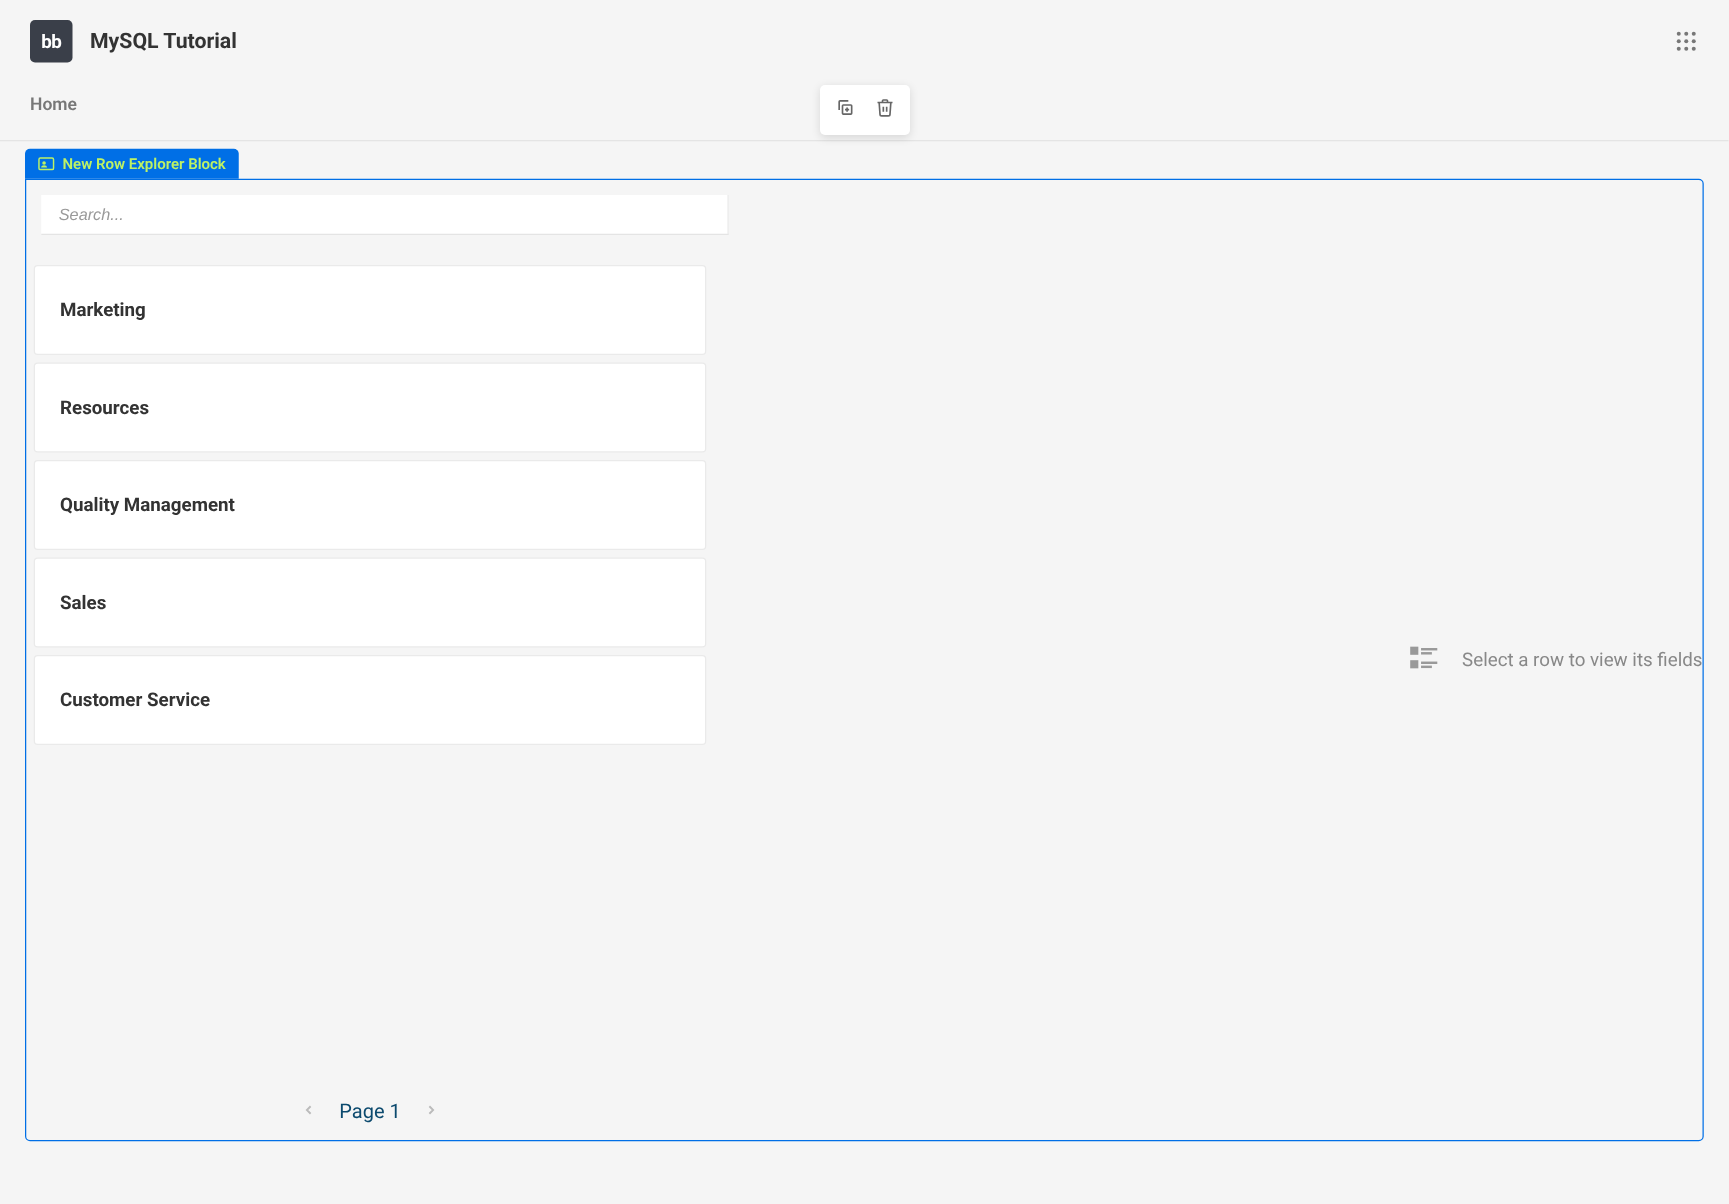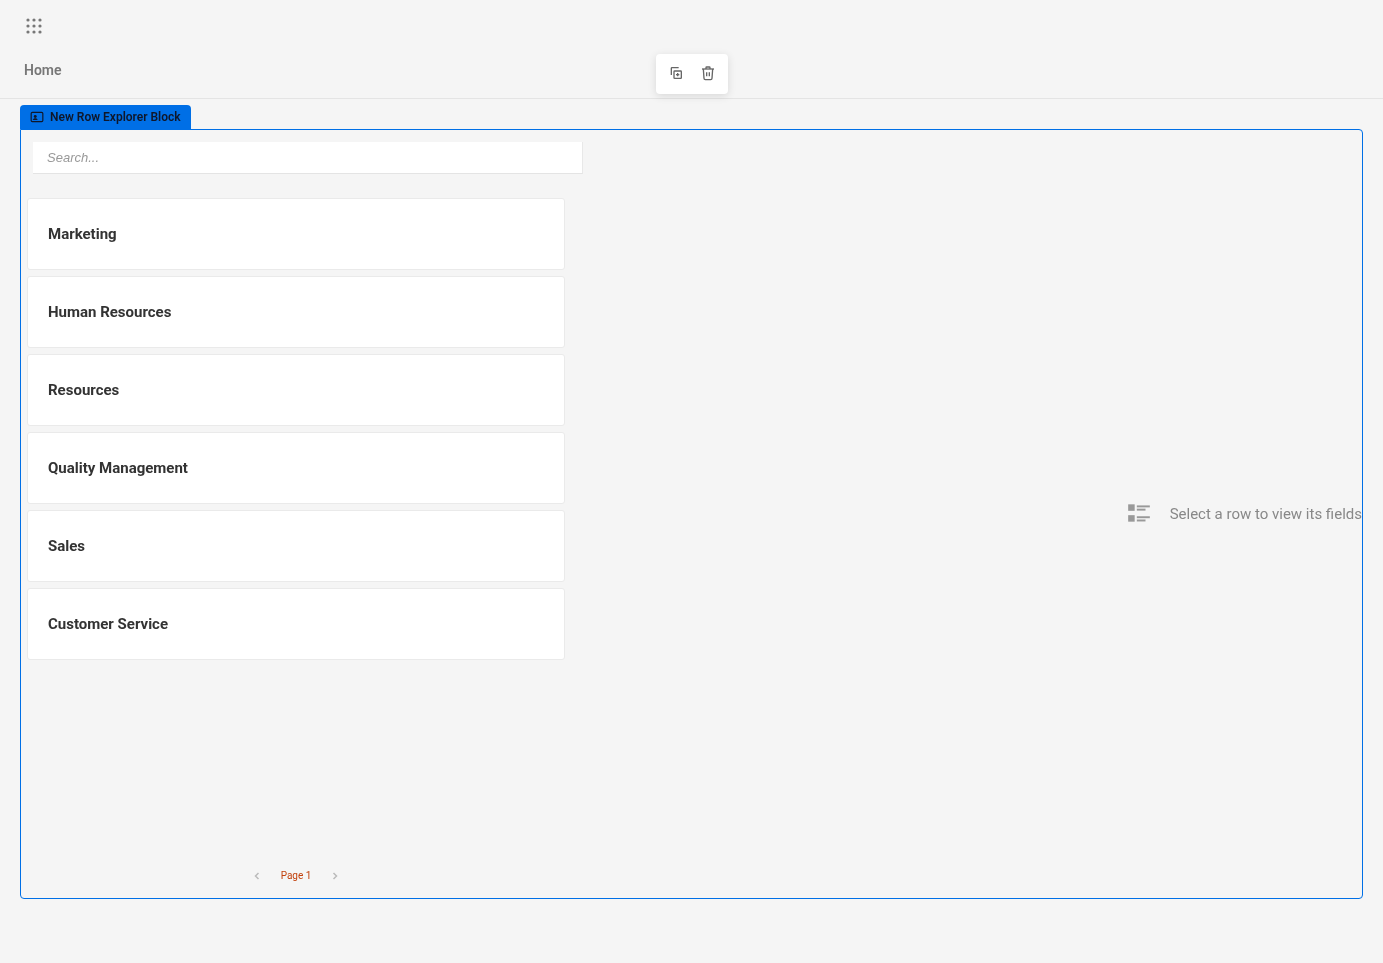--- a/index.html
+++ b/index.html
@@ -84,21 +84,21 @@
   .content-wrap {
     padding: 0 20px 20px 20px;
   }
 
   
   .block-tab {
     display: inline-flex;
     align-items: center;
     gap: 6px;
     background: #006fe6;
-    color: #0f172a;
+    color: #bef264;
     font-size: 12px;
     font-weight: 600;
     padding: 5px 10px;
     border-radius: 4px 4px 0 0;
     margin-top: 6px;
   }
   .block-tab svg { display: block; }
 
   .block-body {
     border: 1.5px solid #006fe6;
@@ -144,26 +144,26 @@
     padding: 26px 20px;
     margin: 6px 0;
     font-weight: 700;
     font-size: 15px;
     color: #333;
     cursor: pointer;
   }
 
   .pager {
     display: flex;
-    align-items: flex-start;
+    align-items: center;
     justify-content: center;
     gap: 18px;
     padding: 14px 0;
-    color: #c2410c;
-    font-size: 10px;
+    color: #0c4a6e;
+    font-size: 16px;
   }
   .pager .chev { color: #bbb; cursor: pointer; display:flex; }
 
   
   .right-col {
     flex: 1;
     display: flex;
     align-items: center;
     justify-content: flex-end;
     color: #888;
@@ -171,20 +171,26 @@
     gap: 18px;
   }
   .fields-icon { color: #999; }
   .empty-text { font-size: 15px; color: #888; }
 
 </style>
 </head>
 <body>
 
 <div class="header">
+  <div class="header-left">
+    <div class="logo">
+      <span>bb</span>
+    </div>
+    <div class="app-title">MySQL Tutorial</div>
+  </div>
   <div class="apps-grid-icon">
     <svg width="18" height="18" viewBox="0 0 18 18" fill="currentColor">
       <circle cx="3" cy="3" r="1.6"></circle>
         <circle cx="9" cy="3" r="1.6"></circle>
         <circle cx="15" cy="3" r="1.6"></circle>
       <circle cx="3" cy="9" r="1.6"></circle>
         <circle cx="9" cy="9" r="1.6"></circle>
         <circle cx="15" cy="9" r="1.6"></circle>
       <circle cx="3" cy="15" r="1.6"></circle>
         <circle cx="9" cy="15" r="1.6"></circle>
@@ -232,21 +238,20 @@
     <span>New Row Explorer Block</span>
   </div>
 
   <div class="block-body">
 
     <div class="left-col">
       <input class="search-input" type="text" placeholder="Search..." style="">
 
       <div class="rows-scroll">
         <div class="row-card"><span>Marketing</span></div>
-        <div class="row-card"><span>Human Resources</span></div>
         <div class="row-card"><span>Resources</span></div>
         <div class="row-card"><span>Quality Management</span></div>
         <div class="row-card"><span>Sales</span></div>
         <div class="row-card"><span>Customer Service</span></div>
       </div>
 
       <div class="pager">
         <span class="chev">
           <span>
             <svg width="12" height="12" viewBox="0 0 24 24" fill="none" stroke="currentColor" stroke-width="3">

